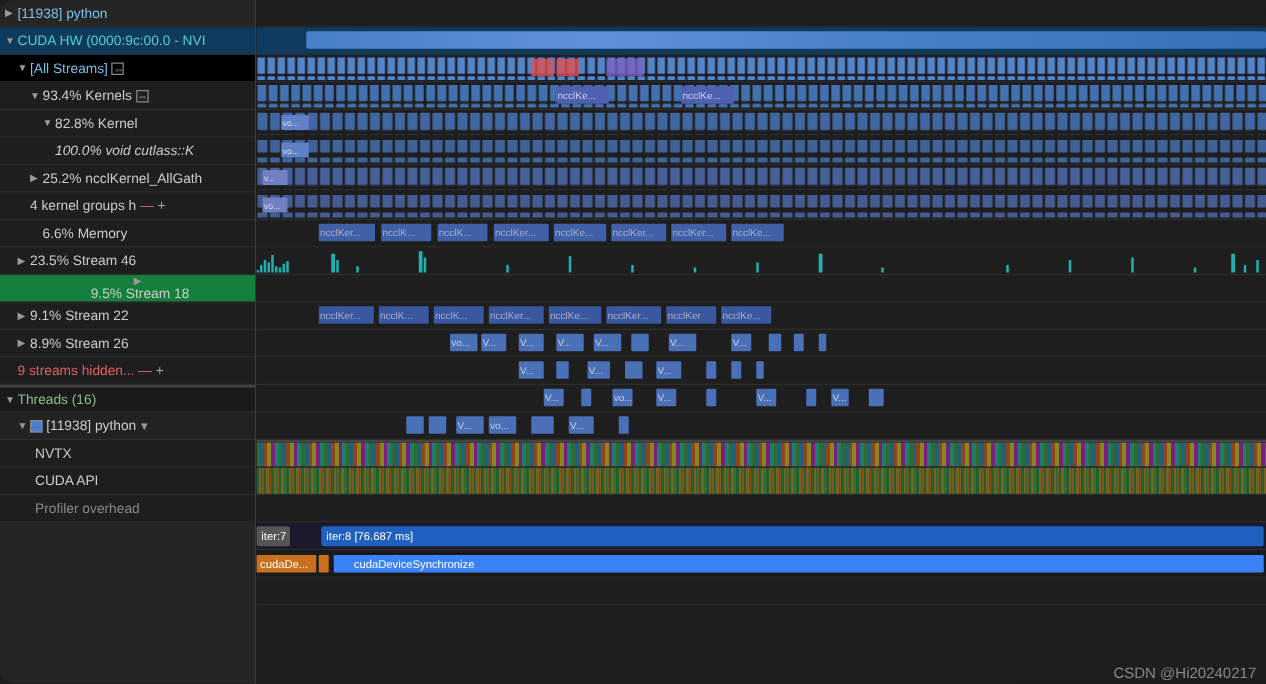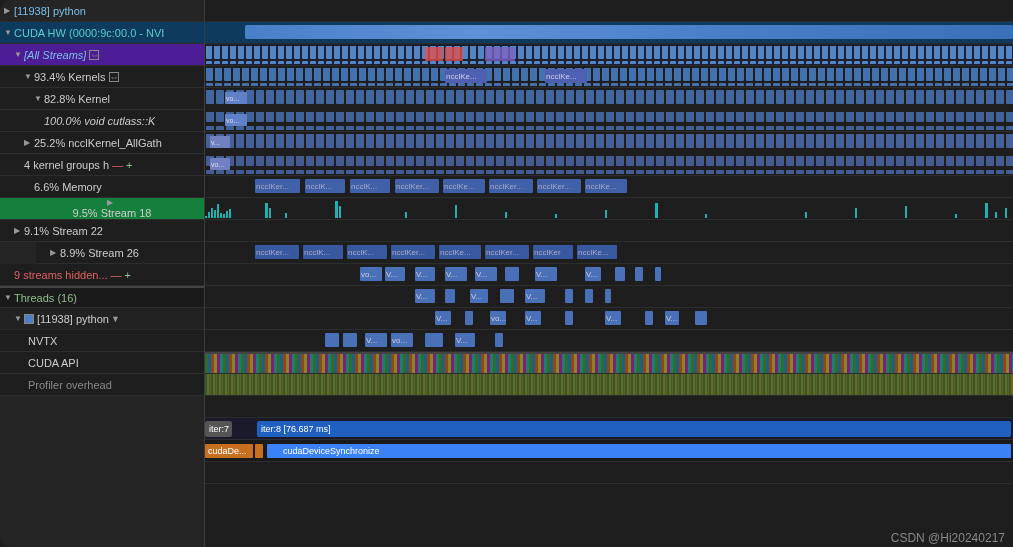--- a/index.html
+++ b/index.html
@@ -154,21 +154,21 @@
     <div class="row" style="background:#252526;">
       <span class="triangle closed"></span>
       <span class="label blue">[11938] python</span>
     </div>
 
     <div class="row" style="background:#0e3a5e;">
       <span class="triangle open"></span>
       <span class="label cyan">CUDA HW (0000:9c:00.0 - NVI</span>
     </div>
 
-    <div class="row" style="background:#4c1d95; padding-left:14px;font-style:italic;">
+    <div class="row" style="background:#000000; padding-left:14px;">
       <span class="triangle open"></span>
       <span class="label blue">[All Streams]</span>
       <span class="expand-icon">⇔</span>
     </div>
 
     <div class="row" style="background:#1e1e1e; padding-left:24px;">
       <span class="triangle open"></span>
       <span class="label">93.4% Kernels</span>
       <span class="expand-icon">⇔</span>
     </div>
@@ -192,32 +192,36 @@
       <span class="label">4 kernel groups h</span>
       <span class="minus-icon">—</span>
       <span class="plus-icon">+</span>
     </div>
 
     <div class="row" style="background:#1e1e1e; padding-left:24px;">
       <span class="triangle" style="visibility:hidden;"></span>
       <span class="label">6.6% Memory</span>
     </div>
 
+    <div class="row" style="background:#1e1e1e; padding-left:14px;">
+      <span class="triangle closed"></span>
+      <span class="label">23.5% Stream 46</span>
+    </div>
 
     <div class="row" style="background:#15803d; padding-left:24px;flex-direction:column;">
       <span class="triangle closed"></span>
       <span class="label">9.5% Stream 18</span>
     </div>
 
     <div class="row" style="background:#1e1e1e; padding-left:14px;">
       <span class="triangle closed"></span>
       <span class="label">9.1% Stream 22</span>
     </div>
 
-    <div class="row" style="background:#1e1e1e; padding-left:14px;margin-left:36px;">
+    <div class="row" style="background:#1e1e1e; padding-left:14px;">
       <span class="triangle closed"></span>
       <span class="label">8.9% Stream 26</span>
     </div>
 
     <div class="row" style="background:#1e1e1e; padding-left:14px;">
       <span class="label red">9 streams hidden...</span>
       <span class="minus-icon">—</span>
       <span class="plus-icon">+</span>
     </div>
 

